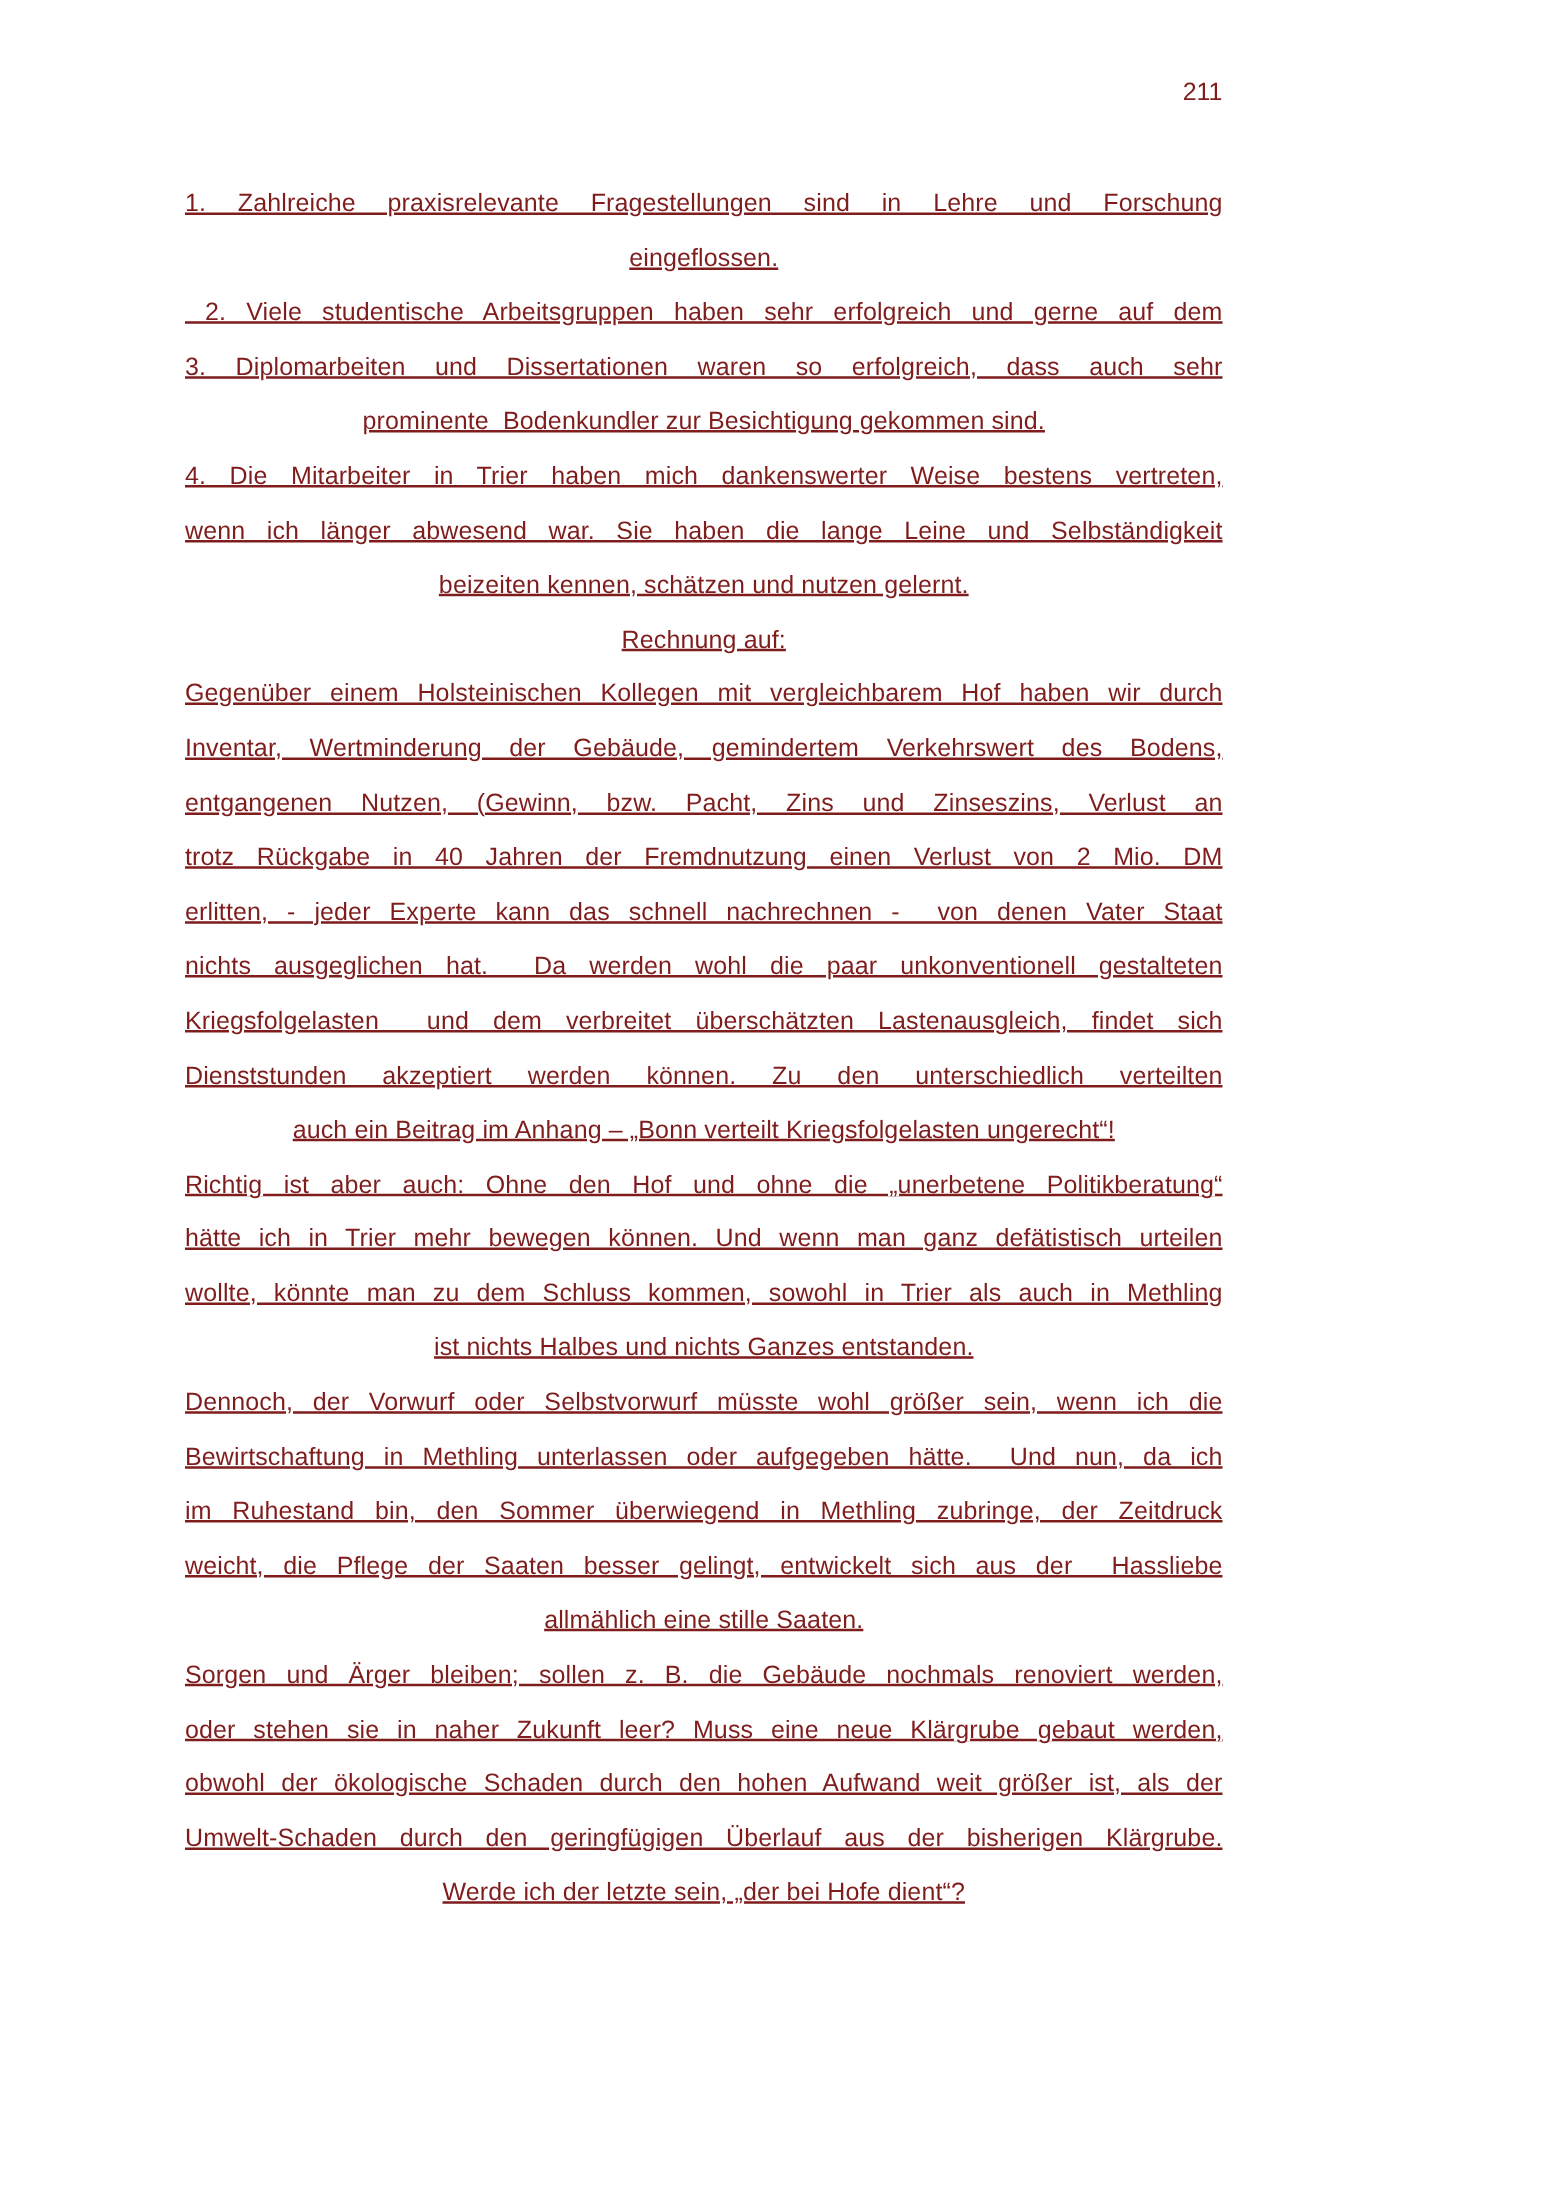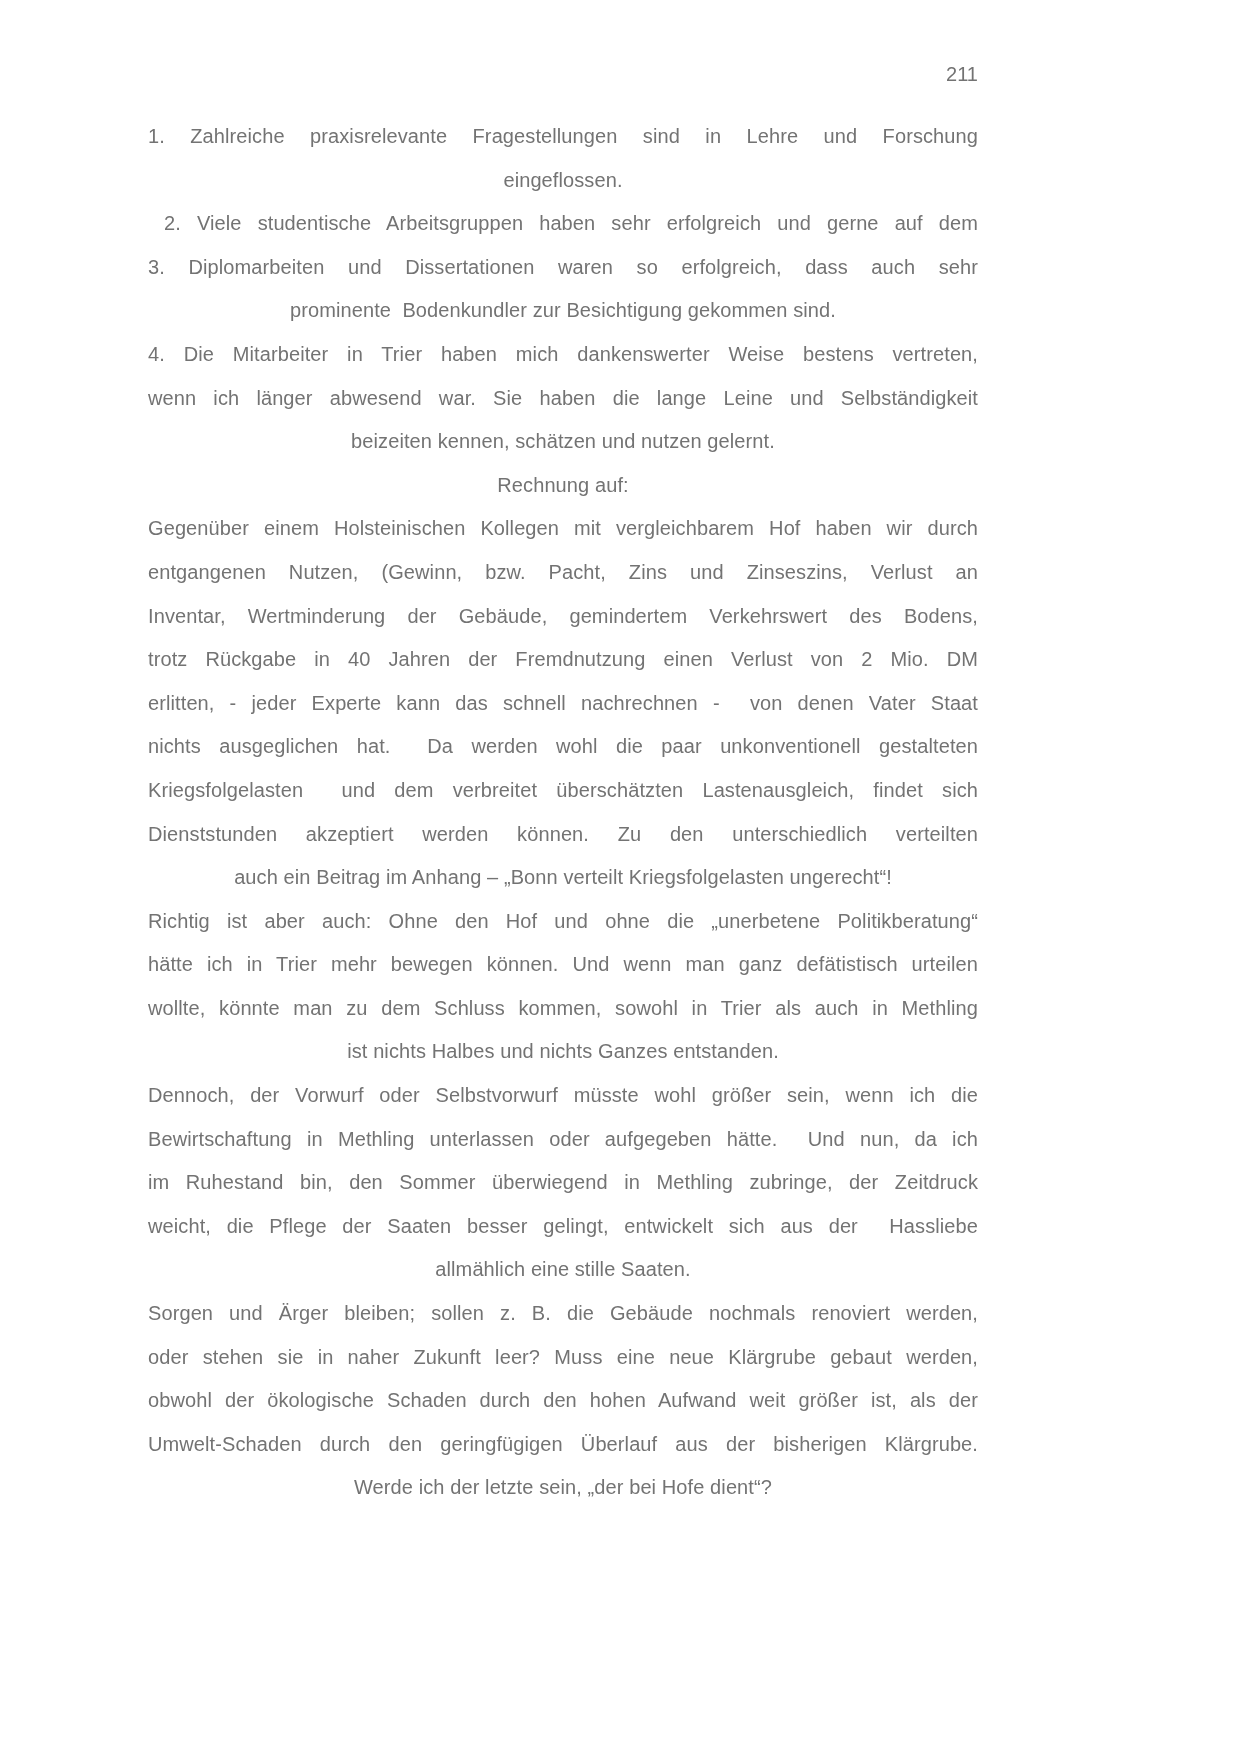--- a/index.html
+++ b/index.html
@@ -1,41 +1,42 @@
 <!DOCTYPE html>
 <html><head>
 <meta charset="utf-8">
 <style>
   html, body { margin: 0; padding: 0; background: #ffffff; }
   .page {
     position: relative;
     width: 1240px;
     height: 1754px;
     background: #ffffff;
-    color: #737373;
+    color: #7f1d1d;
     font-family: "Liberation Sans", "DejaVu Sans", sans-serif;
     overflow: hidden;
   }
   .pagenum {
     position: absolute;
     top: 62px;
     left: 148px;
     width: 830px;
     text-align: right;
     font-size: 20px;
     line-height: 24px;
   }
   .textblock {
     position: absolute;
-    top: 115px;
+    top: 142px;
     left: 148px;
     width: 830px;
     font-size: 20px;
     line-height: 43.6px;
     letter-spacing: 0.1px;
+    text-decoration: underline;
   }
   .paragraph { margin: 0; padding: 0; }
   .line {
     text-align: center;
     min-height: 43.6px;
   }
   .line.just {
     text-align: justify;
     text-align-last: justify;
   }
@@ -60,22 +61,22 @@
       <div class="paragraph">
         <div class="line just">4. Die Mitarbeiter in Trier haben mich dankenswerter Weise bestens vertreten,</div>
         <div class="line just">wenn ich länger abwesend war. Sie haben die lange Leine und Selbständigkeit</div>
         <div class="line">beizeiten kennen, schätzen und nutzen gelernt.</div>
       </div>
       <div class="paragraph">
         <div class="line">Rechnung auf:</div>
       </div>
       <div class="paragraph">
         <div class="line just">Gegenüber einem Holsteinischen Kollegen mit vergleichbarem Hof haben wir durch</div>
+        <div class="line just">Inventar, Wertminderung der Gebäude, gemindertem Verkehrswert des Bodens,</div>
         <div class="line just">entgangenen Nutzen, (Gewinn, bzw. Pacht, Zins und Zinseszins, Verlust an</div>
-        <div class="line just">Inventar, Wertminderung der Gebäude, gemindertem Verkehrswert des Bodens,</div>
         <div class="line just">trotz Rückgabe in 40 Jahren der Fremdnutzung einen Verlust von 2 Mio. DM</div>
         <div class="line just">erlitten, - jeder Experte kann das schnell nachrechnen -&nbsp; von denen Vater Staat</div>
         <div class="line just">nichts ausgeglichen hat.&nbsp; Da werden wohl die paar unkonventionell gestalteten</div>
         <div class="line just">Kriegsfolgelasten&nbsp; und dem verbreitet überschätzten Lastenausgleich, findet sich</div>
         <div class="line just">Dienststunden akzeptiert werden können. Zu den unterschiedlich verteilten</div>
         <div class="line">auch ein Beitrag im Anhang – „Bonn verteilt Kriegsfolgelasten ungerecht“!</div>
       </div>
       <div class="paragraph">
         <div class="line just">Richtig ist aber auch: Ohne den Hof und ohne die „unerbetene Politikberatung“</div>
         <div class="line just">hätte ich in Trier mehr bewegen können. Und wenn man ganz defätistisch urteilen</div>

